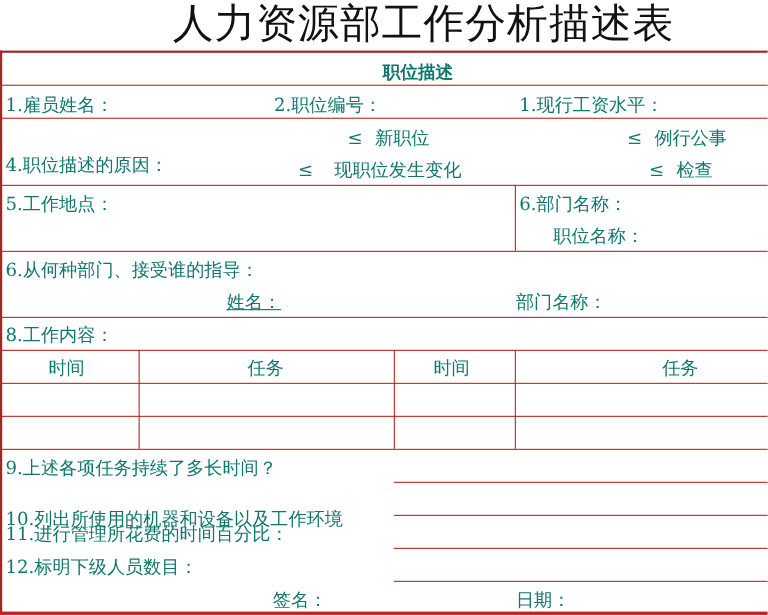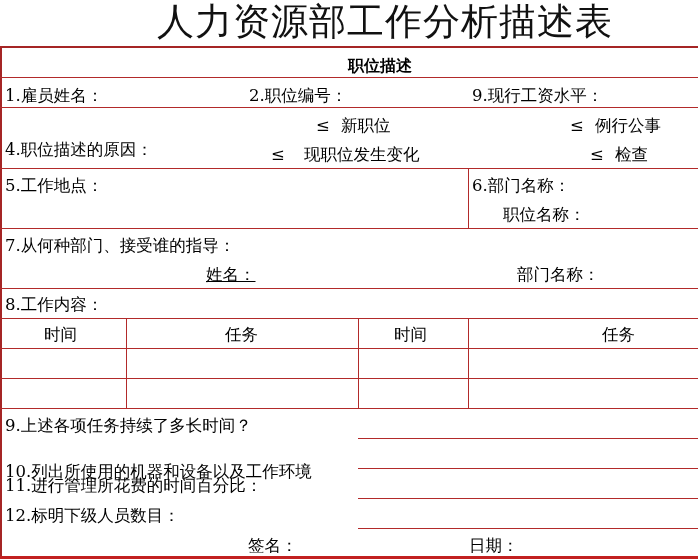--- a/index.html
+++ b/index.html
@@ -4,42 +4,42 @@
 <style>
   html, body { margin: 0; padding: 0; background: #ffffff; }
   body { width: 698px; height: 559px; position: relative; overflow: hidden;
          font-family: "DejaVu Serif", "Liberation Serif", serif; color: #1a1a1a; }
   .title { position: absolute; left: 0; top: -2px; width: 770px; text-align: center;
            font-size: 37px; letter-spacing: 1px; line-height: 48px; color: #111; }
   .abs { position: absolute; }
   .hline { position: absolute; height: 1px; background: #b22a2a; }
   .vline { position: absolute; width: 1px; background: #b22a2a; }
   .thick { height: 2px; background: #a52525; }
-  .txt { position: absolute; font-size: 16.5px; line-height: 20px; white-space: nowrap; color: #000000; }
+  .txt { position: absolute; font-size: 16.5px; line-height: 20px; white-space: nowrap; color: #0f766e; }
   .bold { font-weight: bold; font-size: 16px; }
   .cell { position: absolute; }
   .field { position: absolute; height: 28px; background: transparent; }
 </style>
 </head>
 <body>
 
 <div class="title">人力资源部工作分析描述表</div>
 
 <div class="hline thick" style="left:0; top:46px; width:698px;"></div>
 <div class="vline" style="left:0; top:46px; height:512px; width:2px; background:#a52525;"></div>
 <div class="hline thick" style="left:0; top:556px; width:698px; height:3px; background:#c22020;"></div>
 
 <div class="txt bold" style="left:348px; top:56px;">职位描述</div>
 <div class="hline" style="left:0; top:77px; width:698px;"></div>
 
 <div class="txt" style="left:5px; top:86px;">1.雇员姓名：</div>
 <div class="field" style="left:115px; top:79px; width:125px;"></div>
 <div class="txt" style="left:249px; top:86px;">2.职位编号：</div>
 <div class="field" style="left:360px; top:79px; width:105px;"></div>
-<div class="txt" style="left:472px; top:86px;">9.现行工资水平：</div>
+<div class="txt" style="left:472px; top:86px;">1.现行工资水平：</div>
 <div class="field" style="left:625px; top:79px; width:70px;"></div>
 <div class="hline" style="left:0; top:107px; width:698px;"></div>
 
 <div class="txt" style="left:5px; top:116px;margin-top:24px;">4.职位描述的原因：</div>
 <div class="abs" style="left:316px; top:116px;">
   <span class="txt" style="position:static;">≤</span>
   <span class="txt" style="position:static; margin-left:6px;">新职位</span>
 </div>
 <div class="abs" style="left:570px; top:116px;">
   <span class="txt" style="position:static;">≤</span>
@@ -57,24 +57,24 @@
 
 <div class="txt" style="left:5px; top:176px;">5.工作地点：</div>
 <div class="field" style="left:5px; top:198px; width:458px;"></div>
 <div class="vline" style="left:468px; top:168px; height:60px;"></div>
 <div class="txt" style="left:472px; top:176px;">6.部门名称：</div>
 <div class="field" style="left:585px; top:170px; width:110px;"></div>
 <div class="txt" style="left:503px; top:205px;">职位名称：</div>
 <div class="field" style="left:595px; top:199px; width:100px;"></div>
 <div class="hline" style="left:0; top:228px; width:698px;"></div>
 
-<div class="txt" style="left:5px; top:236px;">7.从何种部门、接受谁的指导：</div>
+<div class="txt" style="left:5px; top:236px;">6.从何种部门、接受谁的指导：</div>
 <div class="txt" style="left:206px; top:265px;text-decoration:underline;">姓名：</div>
 <div class="field" style="left:260px; top:259px; width:200px;"></div>
-<div class="txt" style="left:469px; top:265px;margin-left:48px;">部门名称：</div>
+<div class="txt" style="left:469px; top:265px;">部门名称：</div>
 <div class="field" style="left:560px; top:259px; width:135px;"></div>
 <div class="hline" style="left:0; top:288px; width:698px;"></div>
 
 <div class="txt" style="left:5px; top:295px;">8.工作内容：</div>
 <div class="hline" style="left:0; top:318px; width:698px;"></div>
 
 <div>
   <div class="txt" style="left:44px; top:325px;">时间</div>
   <div class="txt" style="left:225px; top:325px;">任务</div>
   <div class="txt" style="left:394px; top:325px;">时间</div>

